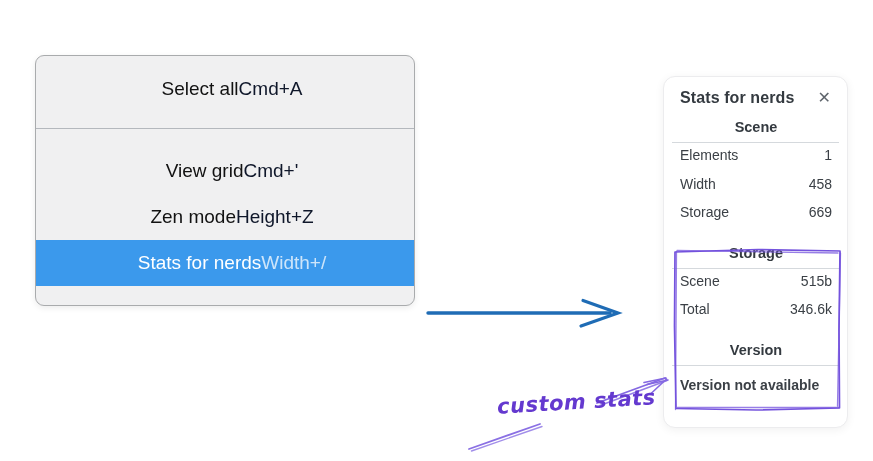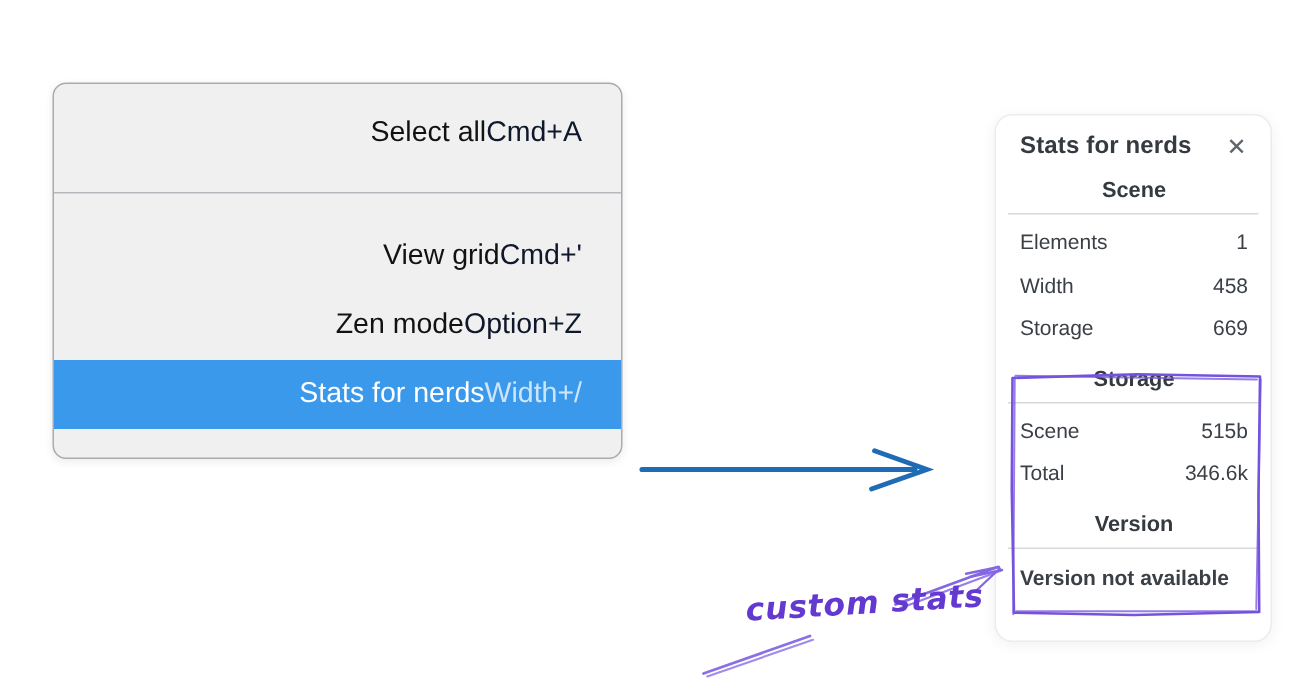--- a/index.html
+++ b/index.html
@@ -15,21 +15,21 @@
     border: 1px solid #a9abad;
     border-radius: 9px;
     box-shadow: 0 2px 6px rgba(0,0,0,0.08);
     overflow: hidden;
   }
   .menu-section-1 { padding: 10px 0 16px 0; }
   .menu-section-2 { padding: 19px 0 19px 0; }
   .menu-divider { border-top: 1px solid #b4b8bd; height: 0; }
   .menu-item {
     height: 46px;
-    display: flex; align-items: center; justify-content: flex-end;
+    display: flex; align-items: center; justify-content: center;
     padding: 0 26px 0 40px;
     font-size: 19px;
     color: #121212;
     cursor: default;
   }
   .menu-item .mi-label { color: #121212; }
   .menu-item .mi-shortcut { color: #0f172a; }
   .menu-item.highlighted { background: #3b99ec; }
   .menu-item.highlighted .mi-label { color: #ffffff; }
   .menu-item.highlighted .mi-shortcut { color: rgba(255,255,255,0.75); }
@@ -49,21 +49,21 @@
   .sp-close {
     background: none; border: none; font-size: 16px; line-height: 16px;
     color: #5f656c; cursor: pointer; padding: 0 1px; font-family: "DejaVu Sans", sans-serif;
   }
   .stat-section h3 {
     text-align: center; font-size: 14.5px; font-weight: bold; color: #343a40;
     margin: 12px 0 7px 0;
   }
   .stat-hr { border: none; border-top: 1px solid #d5d9dd; margin: 0 -7px 4px -8px; }
   .stat-row {
-    display: flex; justify-content: space-between; align-items: center;
+    display: flex; justify-content: space-between; 
     height: 28.5px; font-size: 14px; color: #3b4046;
   }
   .stat-note { font-size: 14px; color: #3b4046; padding-top: 7px; font-weight: bold; }
 
   
   .overlay { position: absolute; pointer-events: none; }
 
   .annotation-text {
     position: absolute; left: 497px; top: 390px;
     font-family: "DejaVu Sans", sans-serif;
@@ -87,21 +87,21 @@
       </div>
     </div>
     <div class="menu-divider"></div>
     <div class="menu-section-2">
       <div class="menu-item">
         <span class="mi-label">View grid</span>
         <span class="mi-shortcut">Cmd+'</span>
       </div>
       <div class="menu-item">
         <span class="mi-label">Zen mode</span>
-        <span class="mi-shortcut">Option+Z</span>
+        <span class="mi-shortcut">Height+Z</span>
       </div>
       <div class="menu-item highlighted">
         <span class="mi-label">Stats for nerds</span>
         <span class="mi-shortcut">Width+/</span>
       </div>
     </div>
   </div>
 
   <svg class="overlay" style="left:426px; top:296px;" width="198" height="36" viewBox="0 0 198 36">
     <path d="M2,17 L184,17" stroke="#1f6cb5" stroke-width="3.4" fill="none" stroke-linecap="round"></path>

